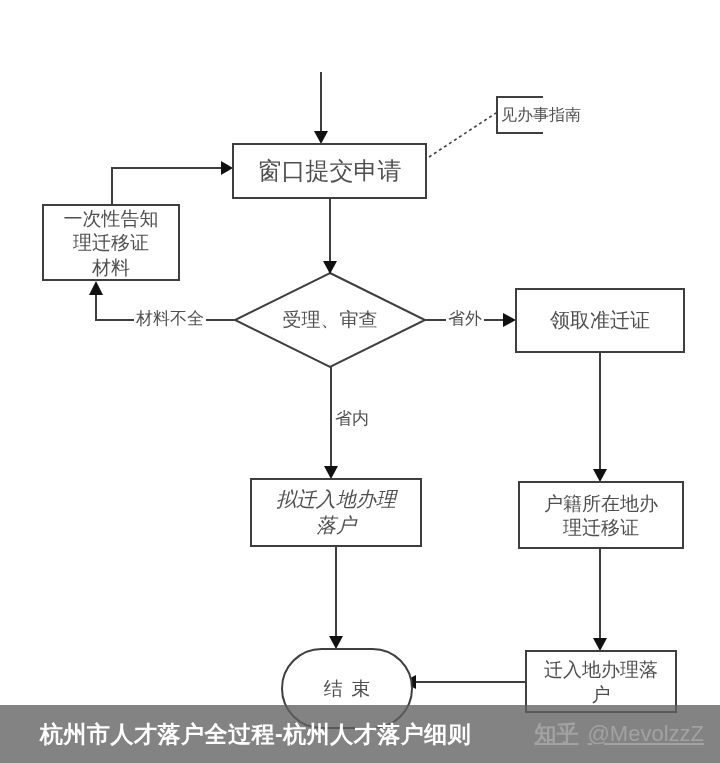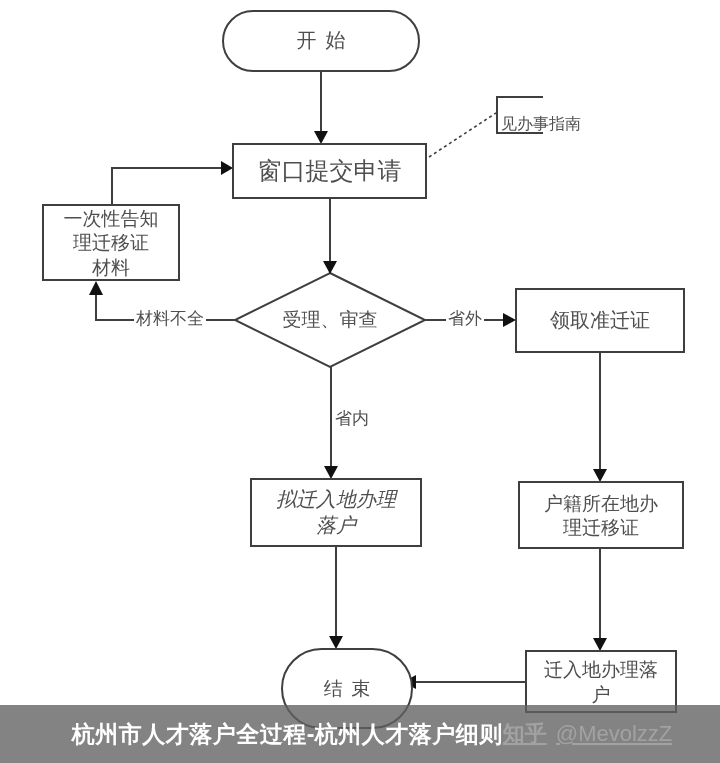--- a/index.html
+++ b/index.html
@@ -37,28 +37,27 @@
     padding:0 2px;
     white-space:nowrap;
     line-height:1.1;
   }
   .guide-label{
     position:absolute;
     color:#4f4f4f;
     white-space:nowrap;
     line-height:1.1;
     background:transparent;
-    margin-top:9px;
   }
   .footer{
     position:absolute;
     left:0;top:705px;width:720px;height:58px;
     box-sizing:border-box;
     background:rgba(96,96,96,0.78);
-    display:flex;align-items:center;justify-content:center;
+    display:flex;align-items:center;justify-content:space-between;
     padding:0 16px 0 40px;
     font-family:"Liberation Sans", sans-serif;
   }
   .footer-title{
     color:#ffffff;
     font-size:23px;
     font-weight:700;
     letter-spacing:0.5px;
   }
   .watermark{
@@ -111,23 +110,20 @@
       <polygon points="221,161 221,175 233,168"></polygon>
       <polygon points="503,313 503,327 516,320"></polygon>
       <polygon points="593,469 607,469 600,482"></polygon>
       <polygon points="593,638 607,638 600,651"></polygon>
       <polygon points="324,466 338,466 331,479"></polygon>
       <polygon points="329,636 343,636 336,649"></polygon>
       <polygon points="416,675 416,689 403,682"></polygon>
     </g>
   </svg>
 
-  <div class="node stadium" style="left:222px;top:10px;width:198px;height:62px;font-size:20px;">
-    <span class="spaced">开始</span>
-  </div>
 
   <div class="node" style="left:232px;top:143px;width:195px;height:56px;font-size:24px;">
     <span>窗口提交申请</span>
   </div>
 
   <div class="node" style="left:42px;top:204px;width:138px;height:77px;font-size:19px;">
     <div>一次性告知</div>
     <div>理迁移证</div>
     <div>材料</div>
   </div>

